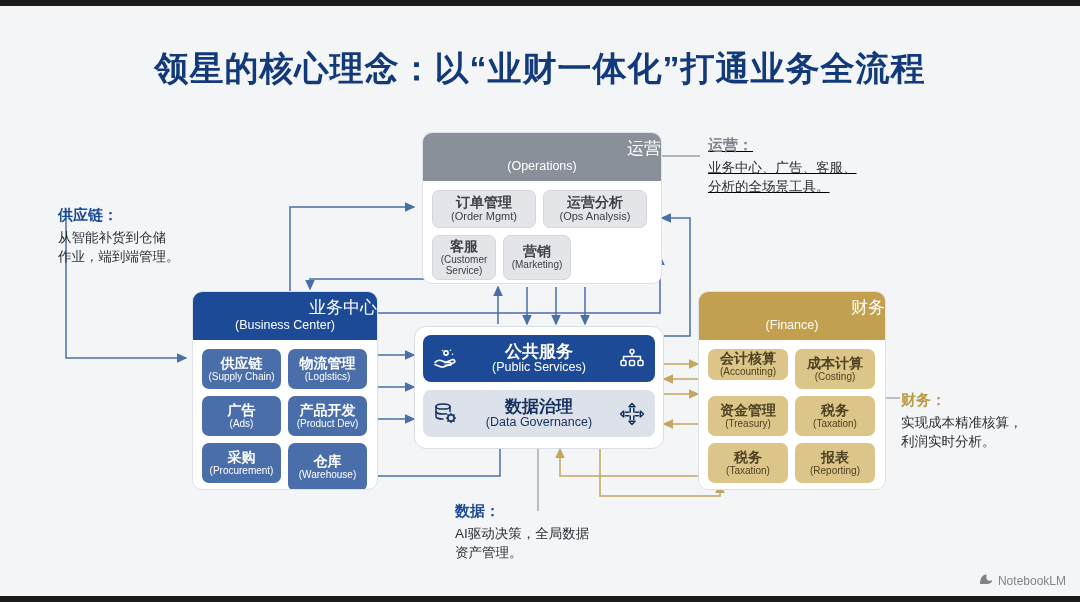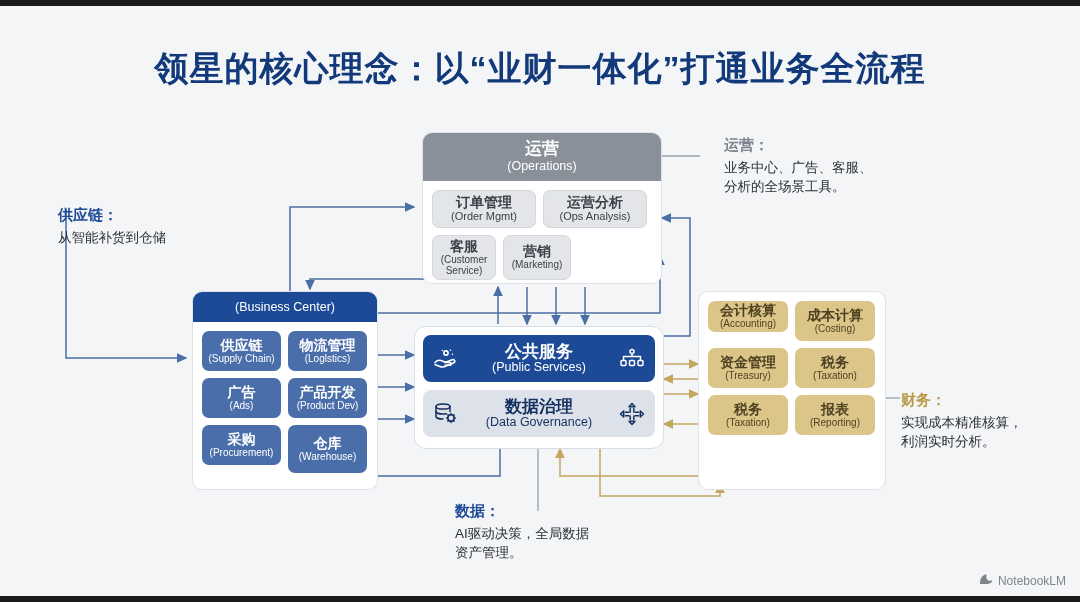--- a/index.html
+++ b/index.html
@@ -31,21 +31,21 @@
     border-radius:10px;
     box-sizing:border-box;
     overflow:hidden;
   }
   .mod-head{
     text-align:center;
     color:#ffffff;
     padding:7px 0 8px 0;
     line-height:1.05;
   }
-  .mod-head .cn{font-size:17px;font-weight:bold;display:block;}
+  .mod-head .cn{font-size:17px;font-weight:normal;display:block;text-align:right;}
   .mod-head .en{font-size:12.5px;display:block;margin-top:2px;}
   .mod-body{
     display:flex;flex-wrap:wrap;
     gap:7px;
     padding:9px;
     box-sizing:border-box;
   }
   .tile{
     border-radius:7px;
     text-align:center;
@@ -199,20 +199,21 @@
       </div>
       <div class="tile" style="width:68px;height:45px;">
         <span class="cn">营销</span>
         <span class="en" style="font-size:10px;">(Marketing)</span>
       </div>
     </div>
   </div>
 
   <div class="module" id="biz" style="left:192px;top:285px;width:186px;height:199px;">
     <div class="mod-head">
+      <span class="cn">业务中心</span>
       <span class="en">(Business Center)</span>
     </div>
     <div class="mod-body">
       <div class="tile" style="width:79px;height:40px;">
         <span class="cn">供应链</span>
         <span class="en" style="font-size:10px;">(Supply Chain)</span>
       </div>
       <div class="tile" style="width:79px;height:40px;">
         <span class="cn">物流管理</span>
         <span class="en" style="font-size:10px;">(Loglstics)</span>
@@ -230,20 +231,24 @@
         <span class="en" style="font-size:10px;">(Procurement)</span>
       </div>
       <div class="tile" style="width:79px;height:48px;">
         <span class="cn">仓库</span>
         <span class="en" style="font-size:10px;">(Warehouse)</span>
       </div>
     </div>
   </div>
 
   <div class="module" id="fin" style="left:698px;top:285px;width:188px;height:199px;">
+    <div class="mod-head">
+      <span class="cn">财务</span>
+      <span class="en">(Finance)</span>
+    </div>
     <div class="mod-body">
       <div class="tile" style="width:80px;height:31px;">
         <span class="cn">会计核算</span>
         <span class="en" style="font-size:10px;">(Accounting)</span>
       </div>
       <div class="tile" style="width:80px;height:40px;">
         <span class="cn">成本计算</span>
         <span class="en" style="font-size:10px;">(Costing)</span>
       </div>
       <div class="tile" style="width:80px;height:40px;">
@@ -313,23 +318,24 @@
           <path d="M12.2 7.5v3.4M15.8 7.5v3.4M12.2 15.1v3.4M15.8 15.1v3.4"></path>
           <path d="M7.5 11.2h3.4M7.5 14.8h3.4M17.1 11.2h3.4M17.1 14.8h3.4"></path>
         </svg>
       </span>
     </div>
   </div>
 
   <div class="anno" id="anno-supply" style="left:58px;top:198px;width:160px;">
     <span class="ttl">供应链：</span>
     <span class="txt">从智能补货到仓储</span>
-  </div>
-
-  <div class="anno" id="anno-ops" style="left:724px;top:128px;width:200px;">
+    <span class="txt">作业，端到端管理。</span>
+  </div>
+
+  <div class="anno" id="anno-ops" style="left:708px;top:128px;width:200px;text-decoration:underline;">
     <span class="ttl">运营：</span>
     <span class="txt">业务中心、广告、客服、</span>
     <span class="txt">分析的全场景工具。</span>
   </div>
 
   <div class="anno" id="anno-fin" style="left:901px;top:383px;width:175px;">
     <span class="ttl">财务：</span>
     <span class="txt">实现成本精准核算，</span>
     <span class="txt">利润实时分析。</span>
   </div>

